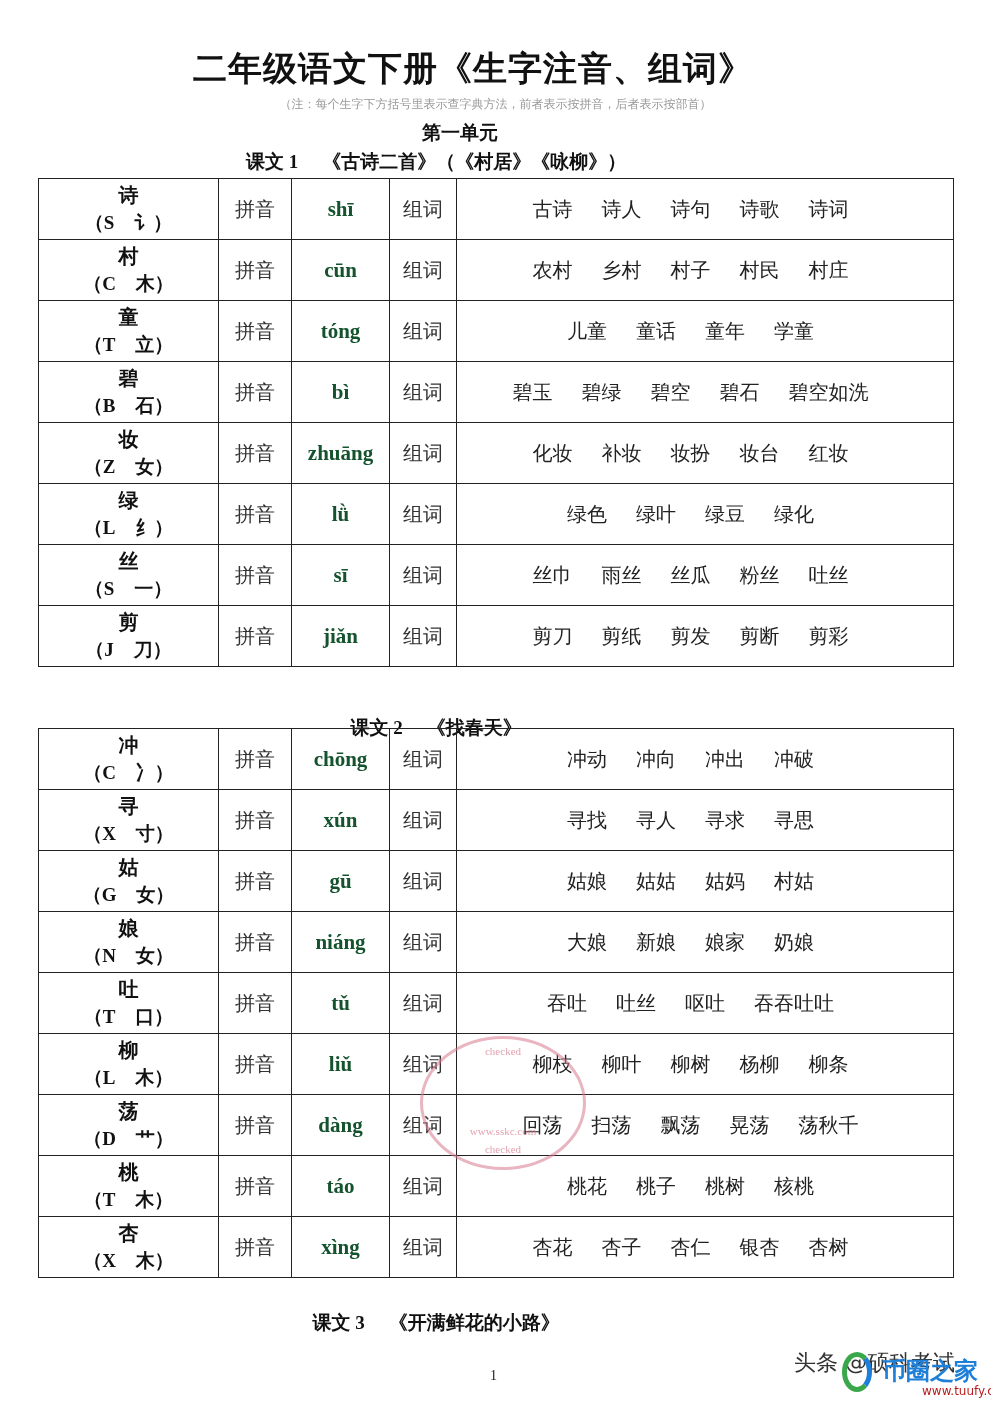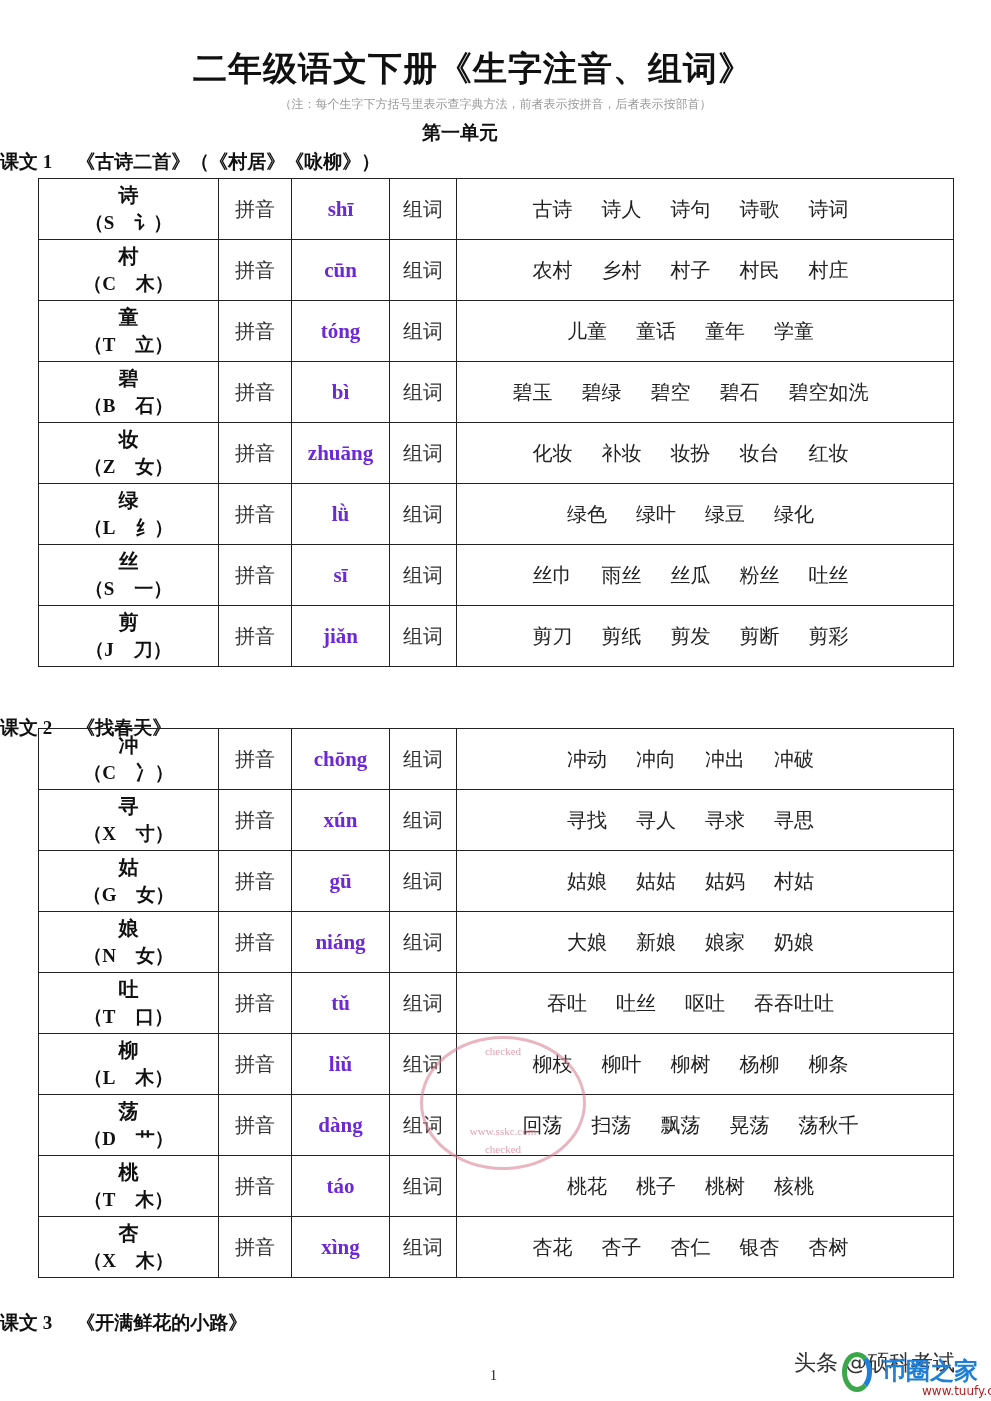--- a/index.html
+++ b/index.html
@@ -19,38 +19,38 @@
       text-align: center; font-size: 12px; color: #9a9a9a;
       font-family: "DejaVu Serif", serif;
     }
     .unit {
       position: absolute; left: 0; width: 920px; top: 120px;
       text-align: center; font-size: 19px; font-weight: bold;
       font-family: "DejaVu Sans", sans-serif;
     }
     .lesson {
       position: absolute; left: 0; width: 872px;
-      font-size: 19px; font-weight: bold;
+      text-align: center; font-size: 19px; font-weight: bold;
       font-family: "DejaVu Sans", sans-serif;
     }
     .lesson .num { font-family: "Liberation Serif", serif; margin-right: 24px; }
     table.words {
       position: absolute; left: 38px; width: 916px;
       border-collapse: collapse; table-layout: fixed;
     }
     table.words td {
       border: 1.5px solid #222; padding: 0; height: 60px;
       text-align: center; vertical-align: middle;
     }
     td.charcell { width: 179px; font-weight: bold; font-family: "DejaVu Sans", sans-serif; line-height: 27px; }
     td.charcell .hanzi { display: block; font-size: 20px; }
     td.charcell .lookup { display: block; font-size: 19px; }
     td.charcell .lookup .letter { font-family: "Liberation Serif", serif; font-weight: bold; }
     td.label { width: 72px; font-size: 20px; color: #333; font-family: "DejaVu Sans", sans-serif; border-radius: 20px; }
-    td.pinyin { width: 97px; font-size: 21px; color: #6d28d9; font-weight: bold; font-family: "Liberation Serif", serif; }
+    td.pinyin { width: 97px; font-size: 21px; color: #14532d; font-weight: bold; font-family: "Liberation Serif", serif; }
     td.label2 { width: 66px; font-size: 20px; color: #333; font-family: "DejaVu Sans", sans-serif; }
     td.wordscell { text-align: left; padding-left: 20px; font-size: 20px; color: #222; font-family: "DejaVu Sans", sans-serif; margin-left: 28px; }
     td.wordscell span { display: inline-block; margin-right: 29px; }
     .pageno {
       position: absolute; left: 490px; top: 1368px; font-size: 14px;
       font-family: "Liberation Serif", serif; color: #222;
     }
     .stamp {
       position: absolute; left: 420px; top: 1036px; width: 160px; height: 128px;
       border-radius: 50%; border: 3px solid rgba(214,120,140,0.55);

